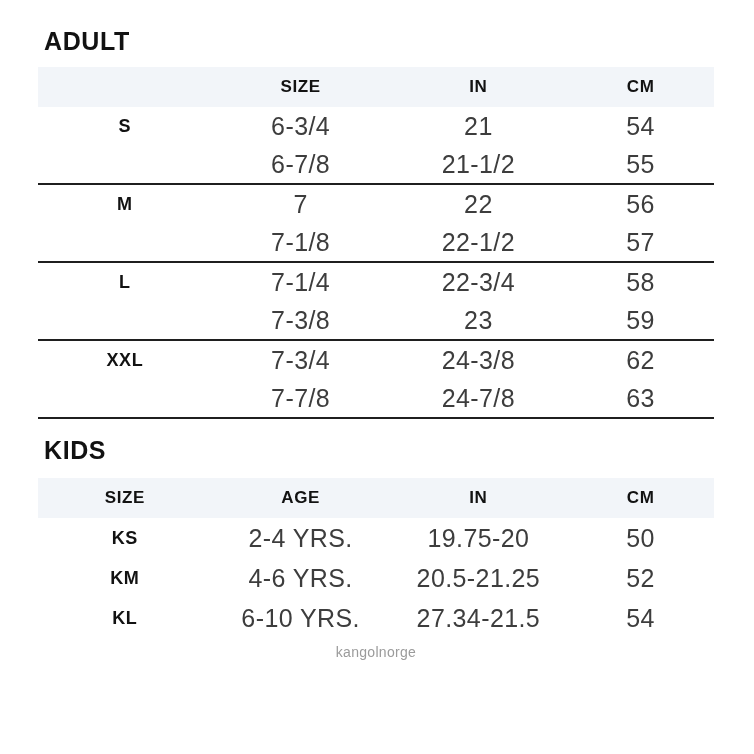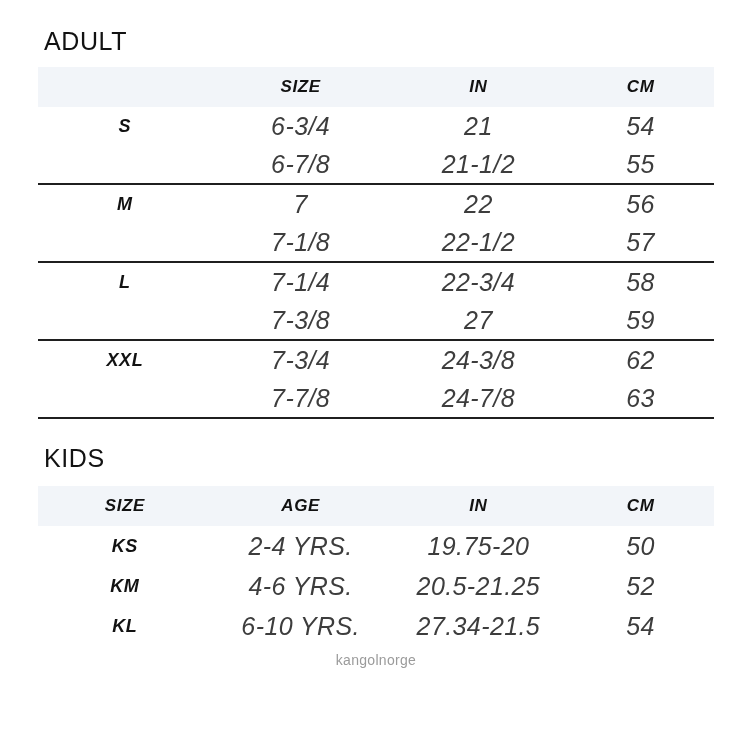--- a/index.html
+++ b/index.html
@@ -13,34 +13,33 @@
   html, body {
     width: 754px; height: 754px;
     background: #ffffff;
     overflow: hidden;
     font-family: "Liberation Sans", "DejaVu Sans", sans-serif;
   }
   .page { padding-top: 28px; }
   .wrap { width: 676px; margin-left: 38px; }
   .section-title {
     font-size: 25px;
-    font-weight: 400;
+    font-weight: 700;
     letter-spacing: 0.6px;
     color: var(--title-text);
     margin: 0 0 12px 6px;
     line-height: 27px;
   }
-  .kids-section { margin-top: 26px; }
+  .kids-section { margin-top: 18px; }
   .kids-section .section-title { margin-bottom: 14px; }
   .grid-row {
     display: grid;
     grid-template-columns: 25.7% 26.3% 26.3% 21.7%;
     align-items: center;
     text-align: center;
-    font-style: italic;
   }
   .thead {
     height: 40px;
     background: var(--header-bg);
   }
   .hcell {
     font-weight: 700;
     font-size: 17px;
     letter-spacing: 0.6px;
     color: var(--title-text);
@@ -115,21 +114,21 @@
             <div class="group">
               <div class="row grid-row">
                 <div class="cell label">L</div>
                 <div class="cell">7-1/4</div>
                 <div class="cell">22-3/4</div>
                 <div class="cell">58</div>
               </div>
               <div class="row grid-row">
                 <div class="cell label"></div>
                 <div class="cell">7-3/8</div>
-                <div class="cell">27</div>
+                <div class="cell">23</div>
                 <div class="cell">59</div>
               </div>
             </div>
             <div class="group">
               <div class="row grid-row">
                 <div class="cell label">XXL</div>
                 <div class="cell">7-3/4</div>
                 <div class="cell">24-3/8</div>
                 <div class="cell">62</div>
               </div>

